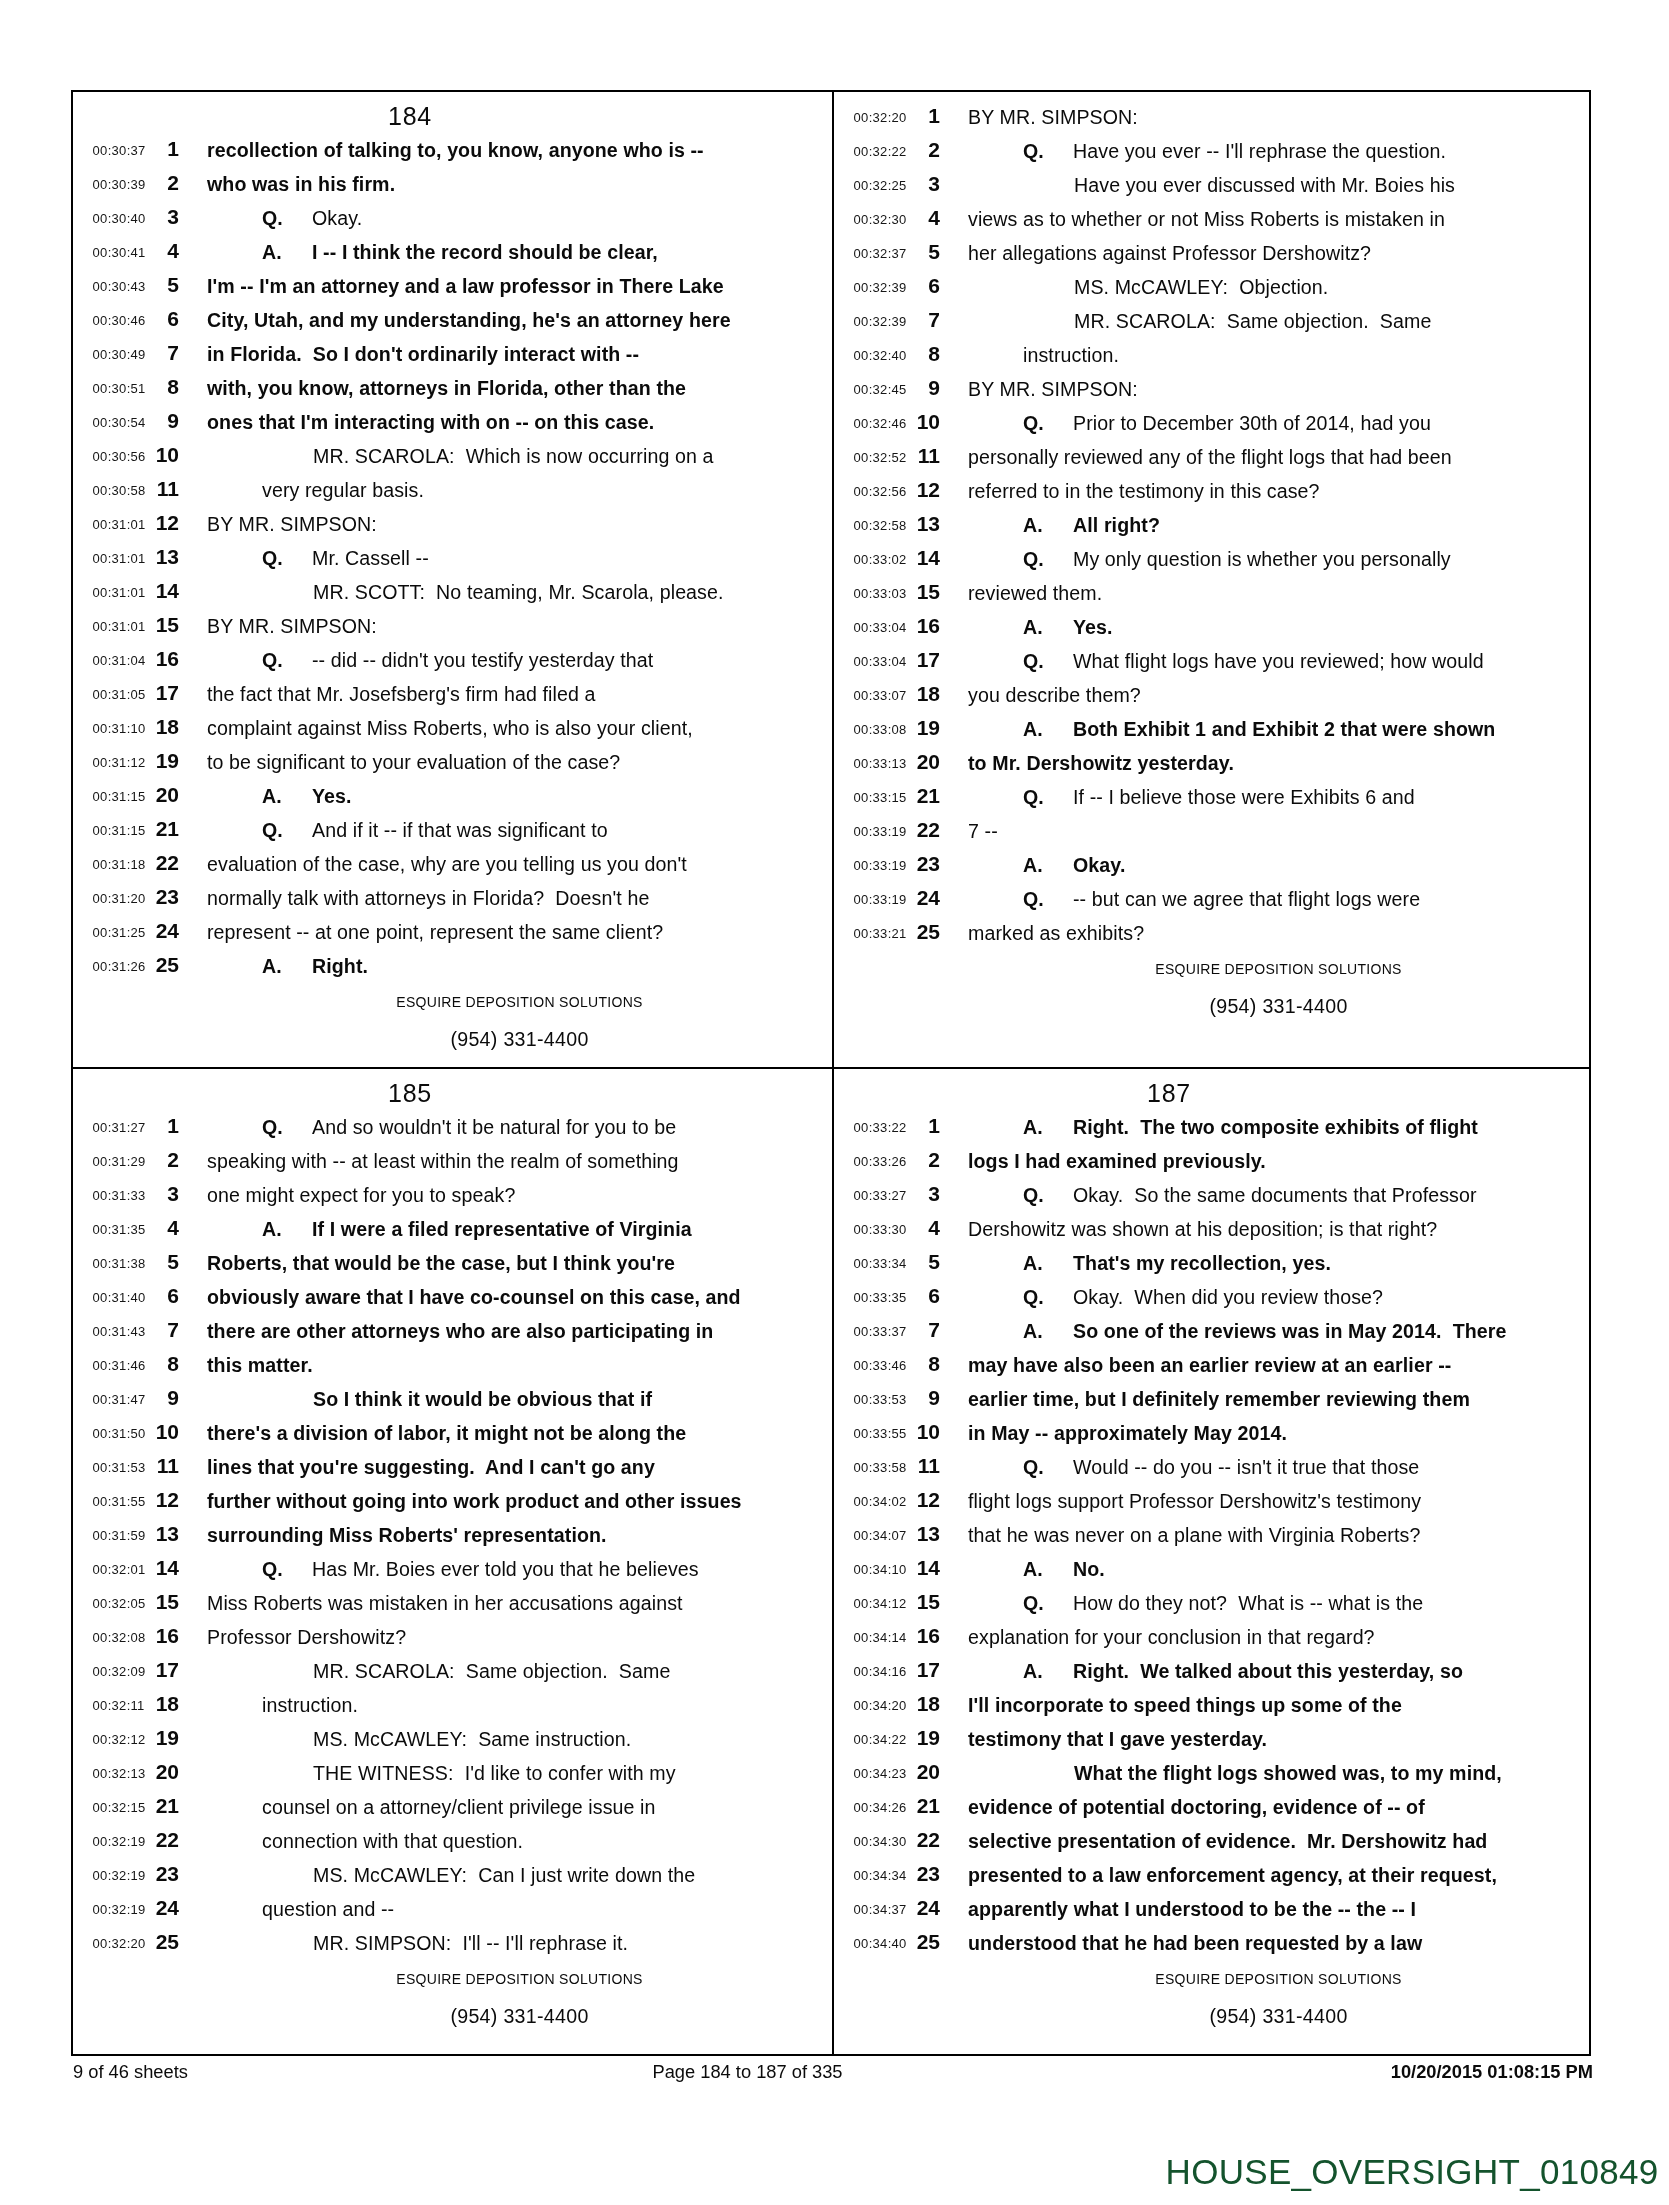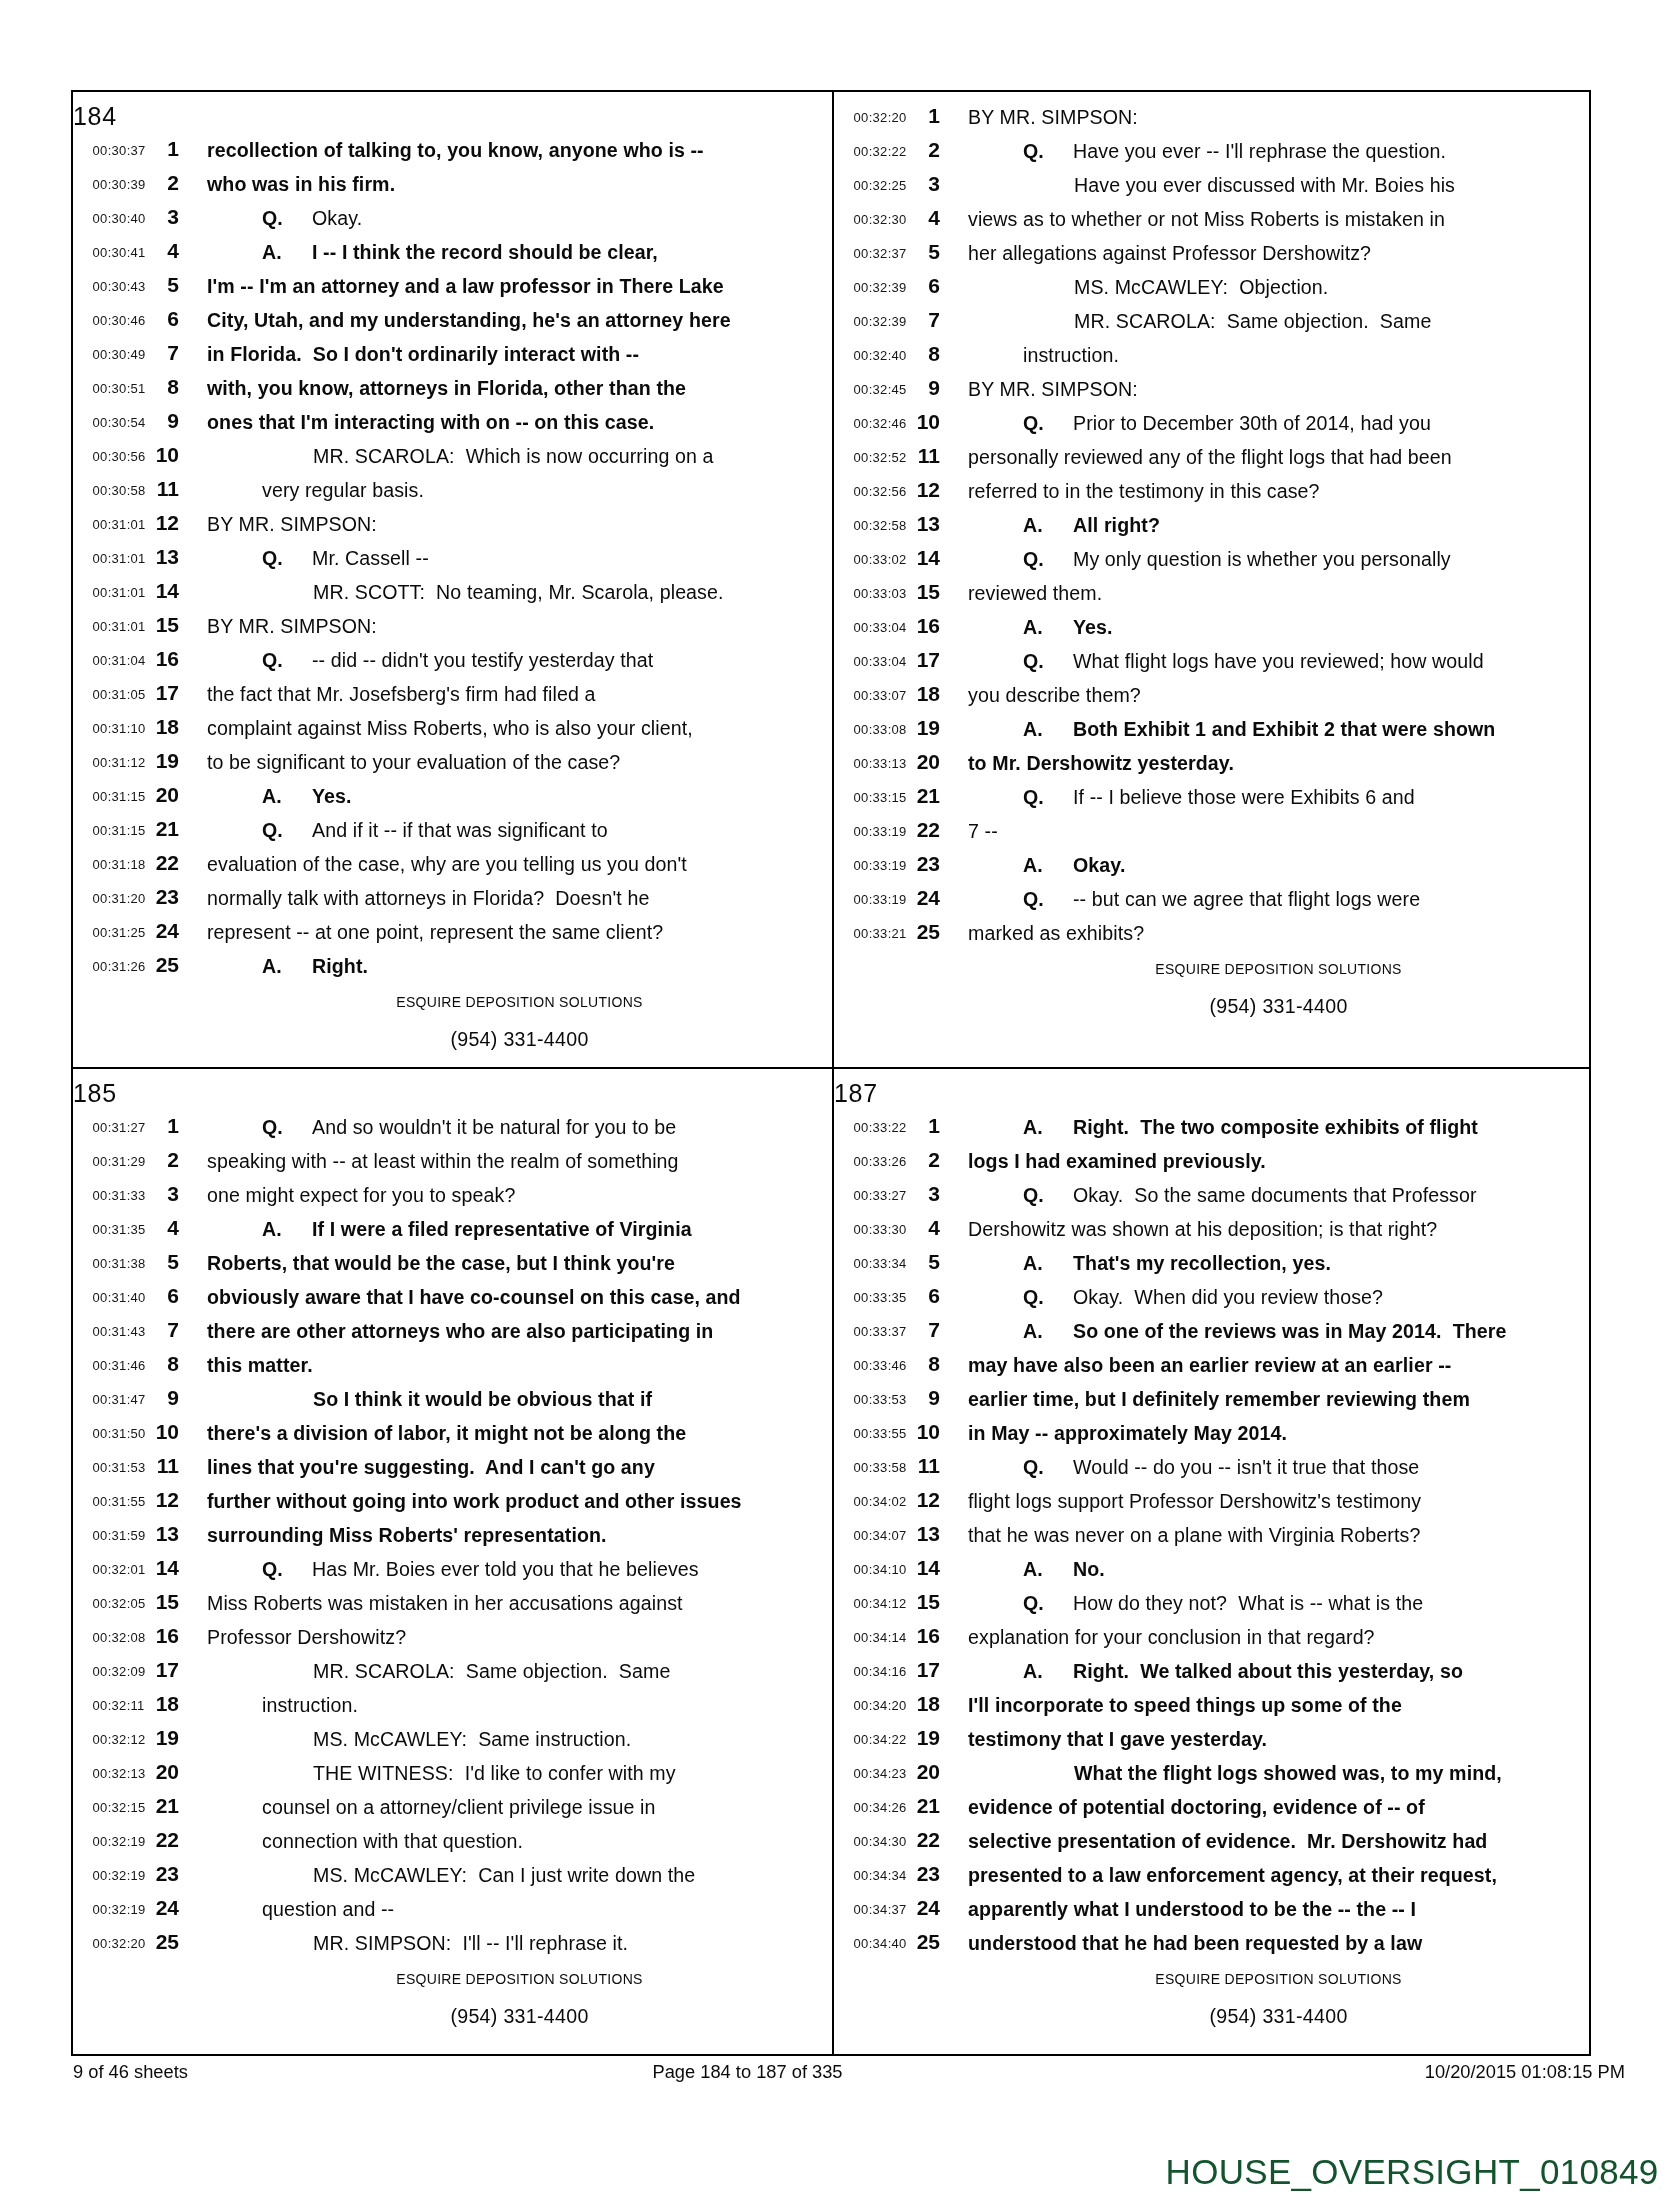--- a/index.html
+++ b/index.html
@@ -16,21 +16,21 @@
     display:grid;
     grid-template-columns:761px auto;
     grid-template-rows:977px auto;
     background:#fff;
   }
   .quad{position:relative;padding-top:7.9px;overflow:hidden;}
   .q-r1c1{border-right:2.6px solid #000;border-bottom:2.6px solid #000;}
   .q-r1c2{border-bottom:2.6px solid #000;}
   .q-r2c1{border-right:2.6px solid #000;}
   .page-num{
-    height:33px;line-height:33px;text-align:left;padding-right:85px;
+    height:33px;line-height:33px;text-align:center;padding-right:85px;
     font-size:25px;letter-spacing:0.7px;
   }
   .lines{height:851px;}
   .line{position:relative;height:34px;white-space:nowrap;}
   .ts{
     position:absolute;left:19.6px;top:10.5px;font-size:13px;letter-spacing:0.3px;color:#161616;
   }
   .num{
     position:absolute;left:65px;top:4.6px;width:41px;text-align:right;
     font-size:21px;font-weight:700;
@@ -38,21 +38,21 @@
   .txt{position:absolute;top:5.9px;font-size:19.6px;white-space:pre;letter-spacing:0.1px;}
   .i0{left:134px;} .i1{left:189px;} .i2{left:240px;}
   .prefix{display:inline-block;width:50px;font-weight:700;}
   .b{font-weight:700;}
   .vendor{padding-left:134px;text-align:center;}
   .vendor-name{height:37px;line-height:37px;font-size:14px;letter-spacing:0.3px;}
   .vendor-phone{height:37px;line-height:37px;font-size:19.6px;letter-spacing:0.3px;}
   .page-footer{position:absolute;left:0;top:2061px;width:1669px;height:23.6px;font-size:18.3px;}
   .pf-left{position:absolute;left:73px;top:0;}
   .pf-center{position:absolute;left:0;width:1495px;text-align:center;top:0;}
-  .pf-right{position:absolute;right:44px;top:0;}
+  .pf-right{position:absolute;right:76px;top:0;font-weight:bold;}
   .watermark{
     position:absolute;right:10.5px;top:2152px;
     font-size:35px;letter-spacing:0.3px;color:#14532d;
   }
 </style>
 </head>
 <body>
 
 <div class="grid">
 

